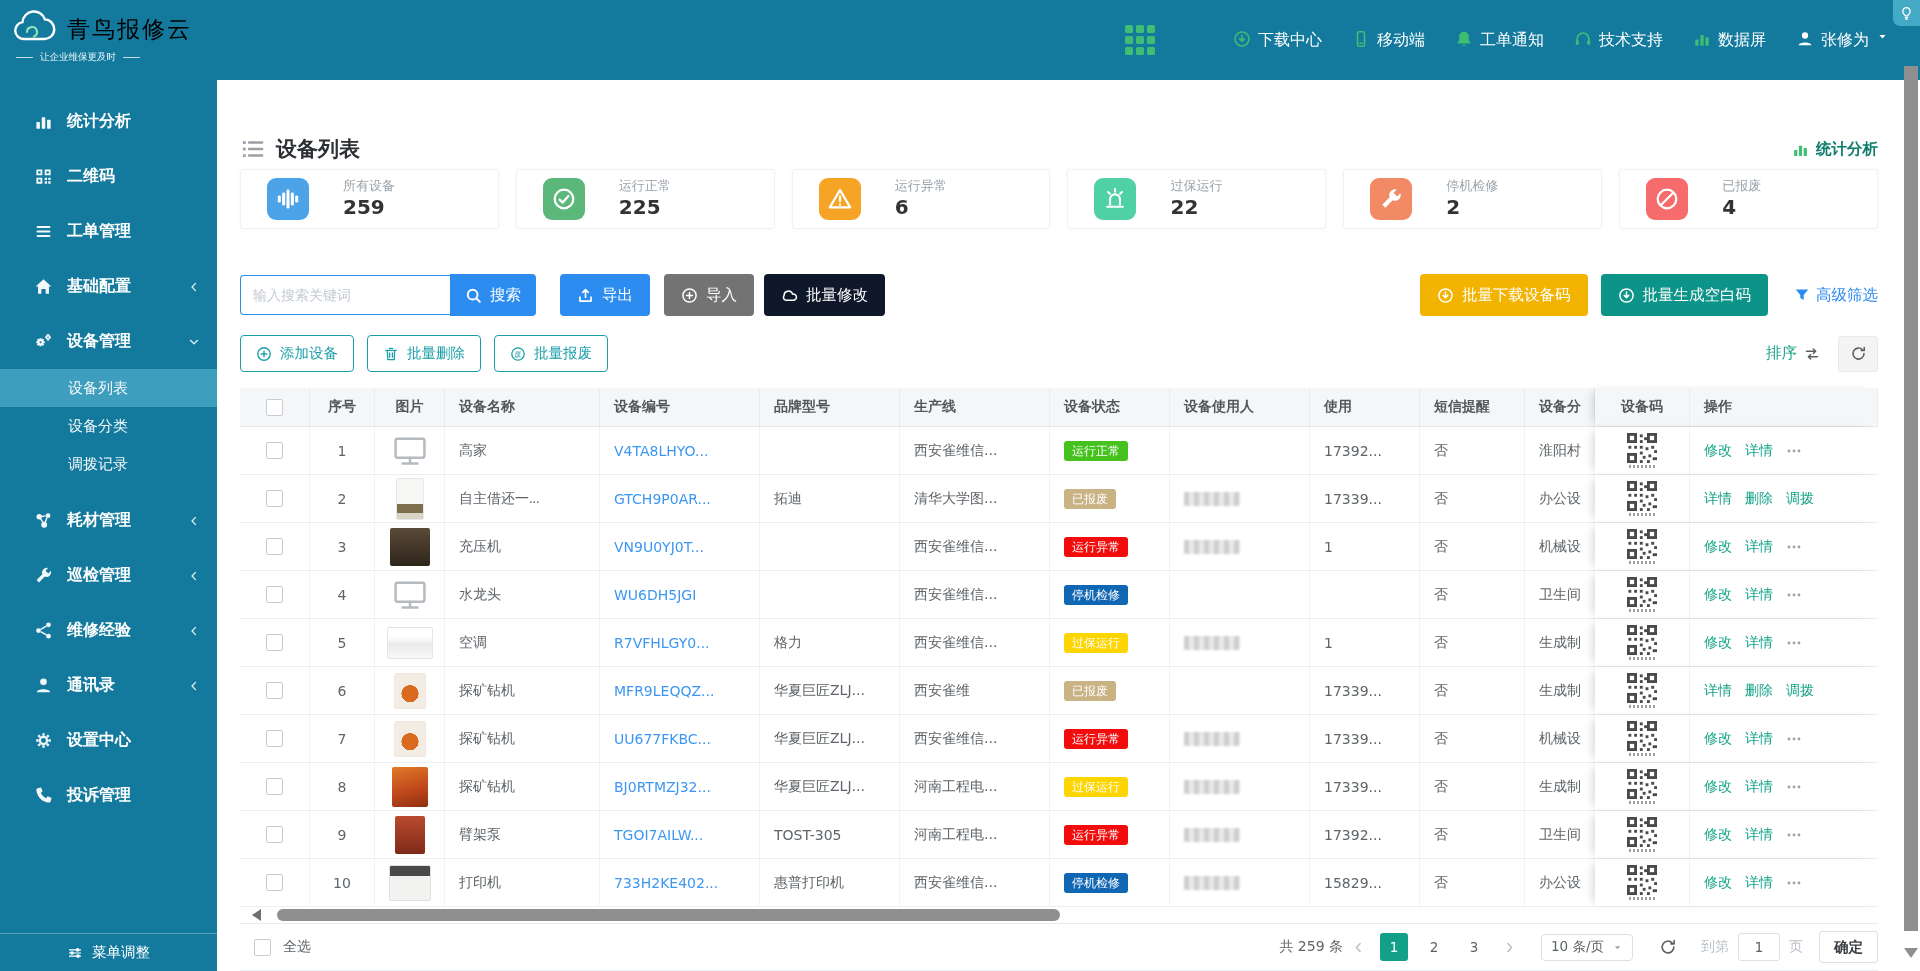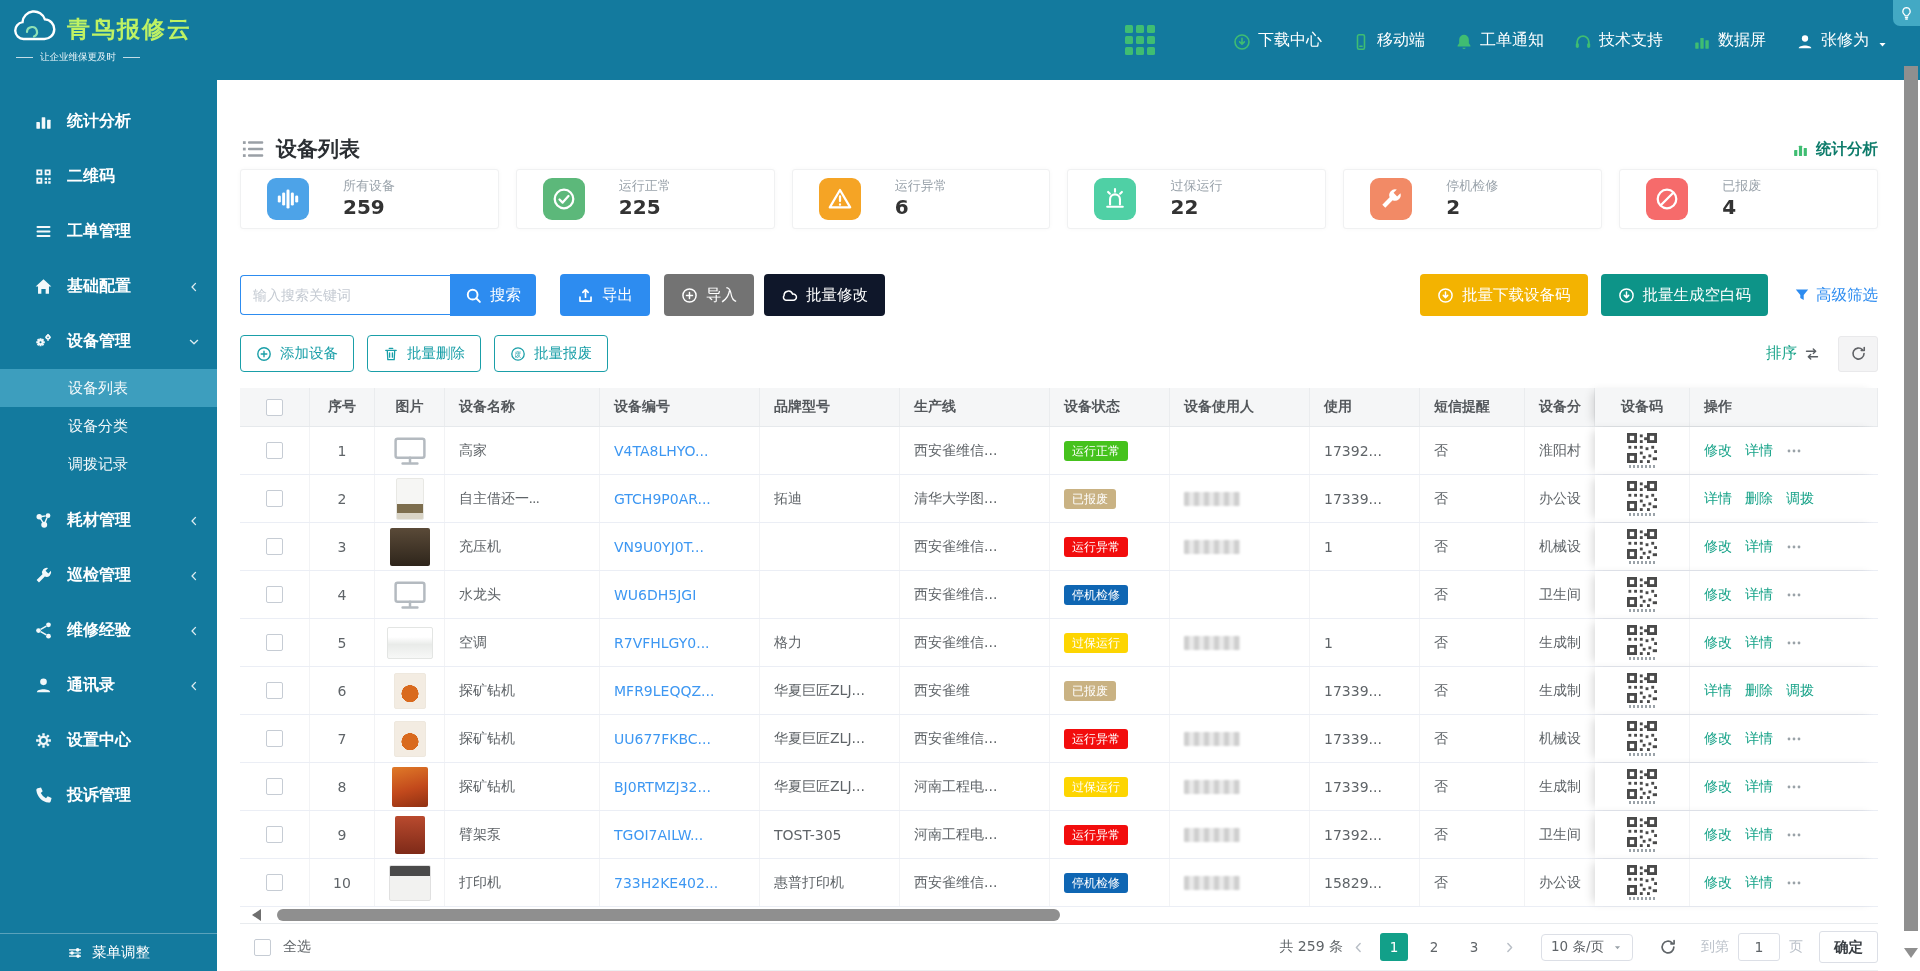--- a/index.html
+++ b/index.html
@@ -6,27 +6,27 @@
   body{width:1920px;height:971px;font-family:"DejaVu Sans","Liberation Sans",sans-serif;overflow:hidden;background:#fff;}
   .app{position:relative;width:1920px;height:971px;overflow:hidden;background:#fff;}
   svg{display:block;}
   .ic svg,.nv-ic svg,.s-ic svg,.s-chev svg{width:100%;height:100%;}
 
   
   .hdr{position:absolute;top:0;left:0;width:1920px;height:80px;background:#137a9e;z-index:5;}
   .logo{position:absolute;left:12px;top:10px;display:flex;flex-direction:column;}
   .logo-row{display:flex;align-items:center;gap:9px;}
   .logo-icon{width:46px;height:38px;}
-  .logo-title{color:#bef264;font-size:23px;font-weight:700;letter-spacing:2px;}
+  .logo-title{color:#000000;font-size:23px;font-weight:400;letter-spacing:2px;}
   .logo-tag{color:#eaf6fa;font-size:9.5px;margin-top:3px;display:flex;align-items:center;gap:7px;padding-left:4px;}
   .logo-tag::before,.logo-tag::after{content:"";width:17px;height:1px;background:rgba(255,255,255,.75);}
   .nav{position:absolute;right:31px;top:0;height:80px;display:flex;align-items:center;gap:30px;}
   .grid-ic{width:30px;height:30px;color:#3fbd72;margin-right:48px;}
   .grid-ic svg{width:100%;height:100%;}
-  .nav-item{display:flex;align-items:flex-end;gap:7px;color:#fff;font-size:16px;cursor:pointer;white-space:nowrap;}
+  .nav-item{display:flex;align-items:flex-start;gap:7px;color:#fff;font-size:16px;cursor:pointer;white-space:nowrap;}
   .nv-ic{width:18px;height:18px;color:#3fbd72;}
   .nv-ic.u-ic{color:#fff;}
   .caret{width:13px;height:13px;color:#fff;}
   .caret svg{width:100%;height:100%;}
   .corner{position:absolute;top:0;right:0;width:27px;height:26px;background:#43a9c4;border-radius:0 0 0 7px;display:flex;align-items:center;justify-content:center;color:#fff;z-index:6;}
   .corner svg{width:15px;height:15px;}
 
   
   .sb{position:absolute;top:80px;left:0;bottom:0;width:217px;background:#137a9e;z-index:4;}
   .sb-menu{padding-top:14px;}

